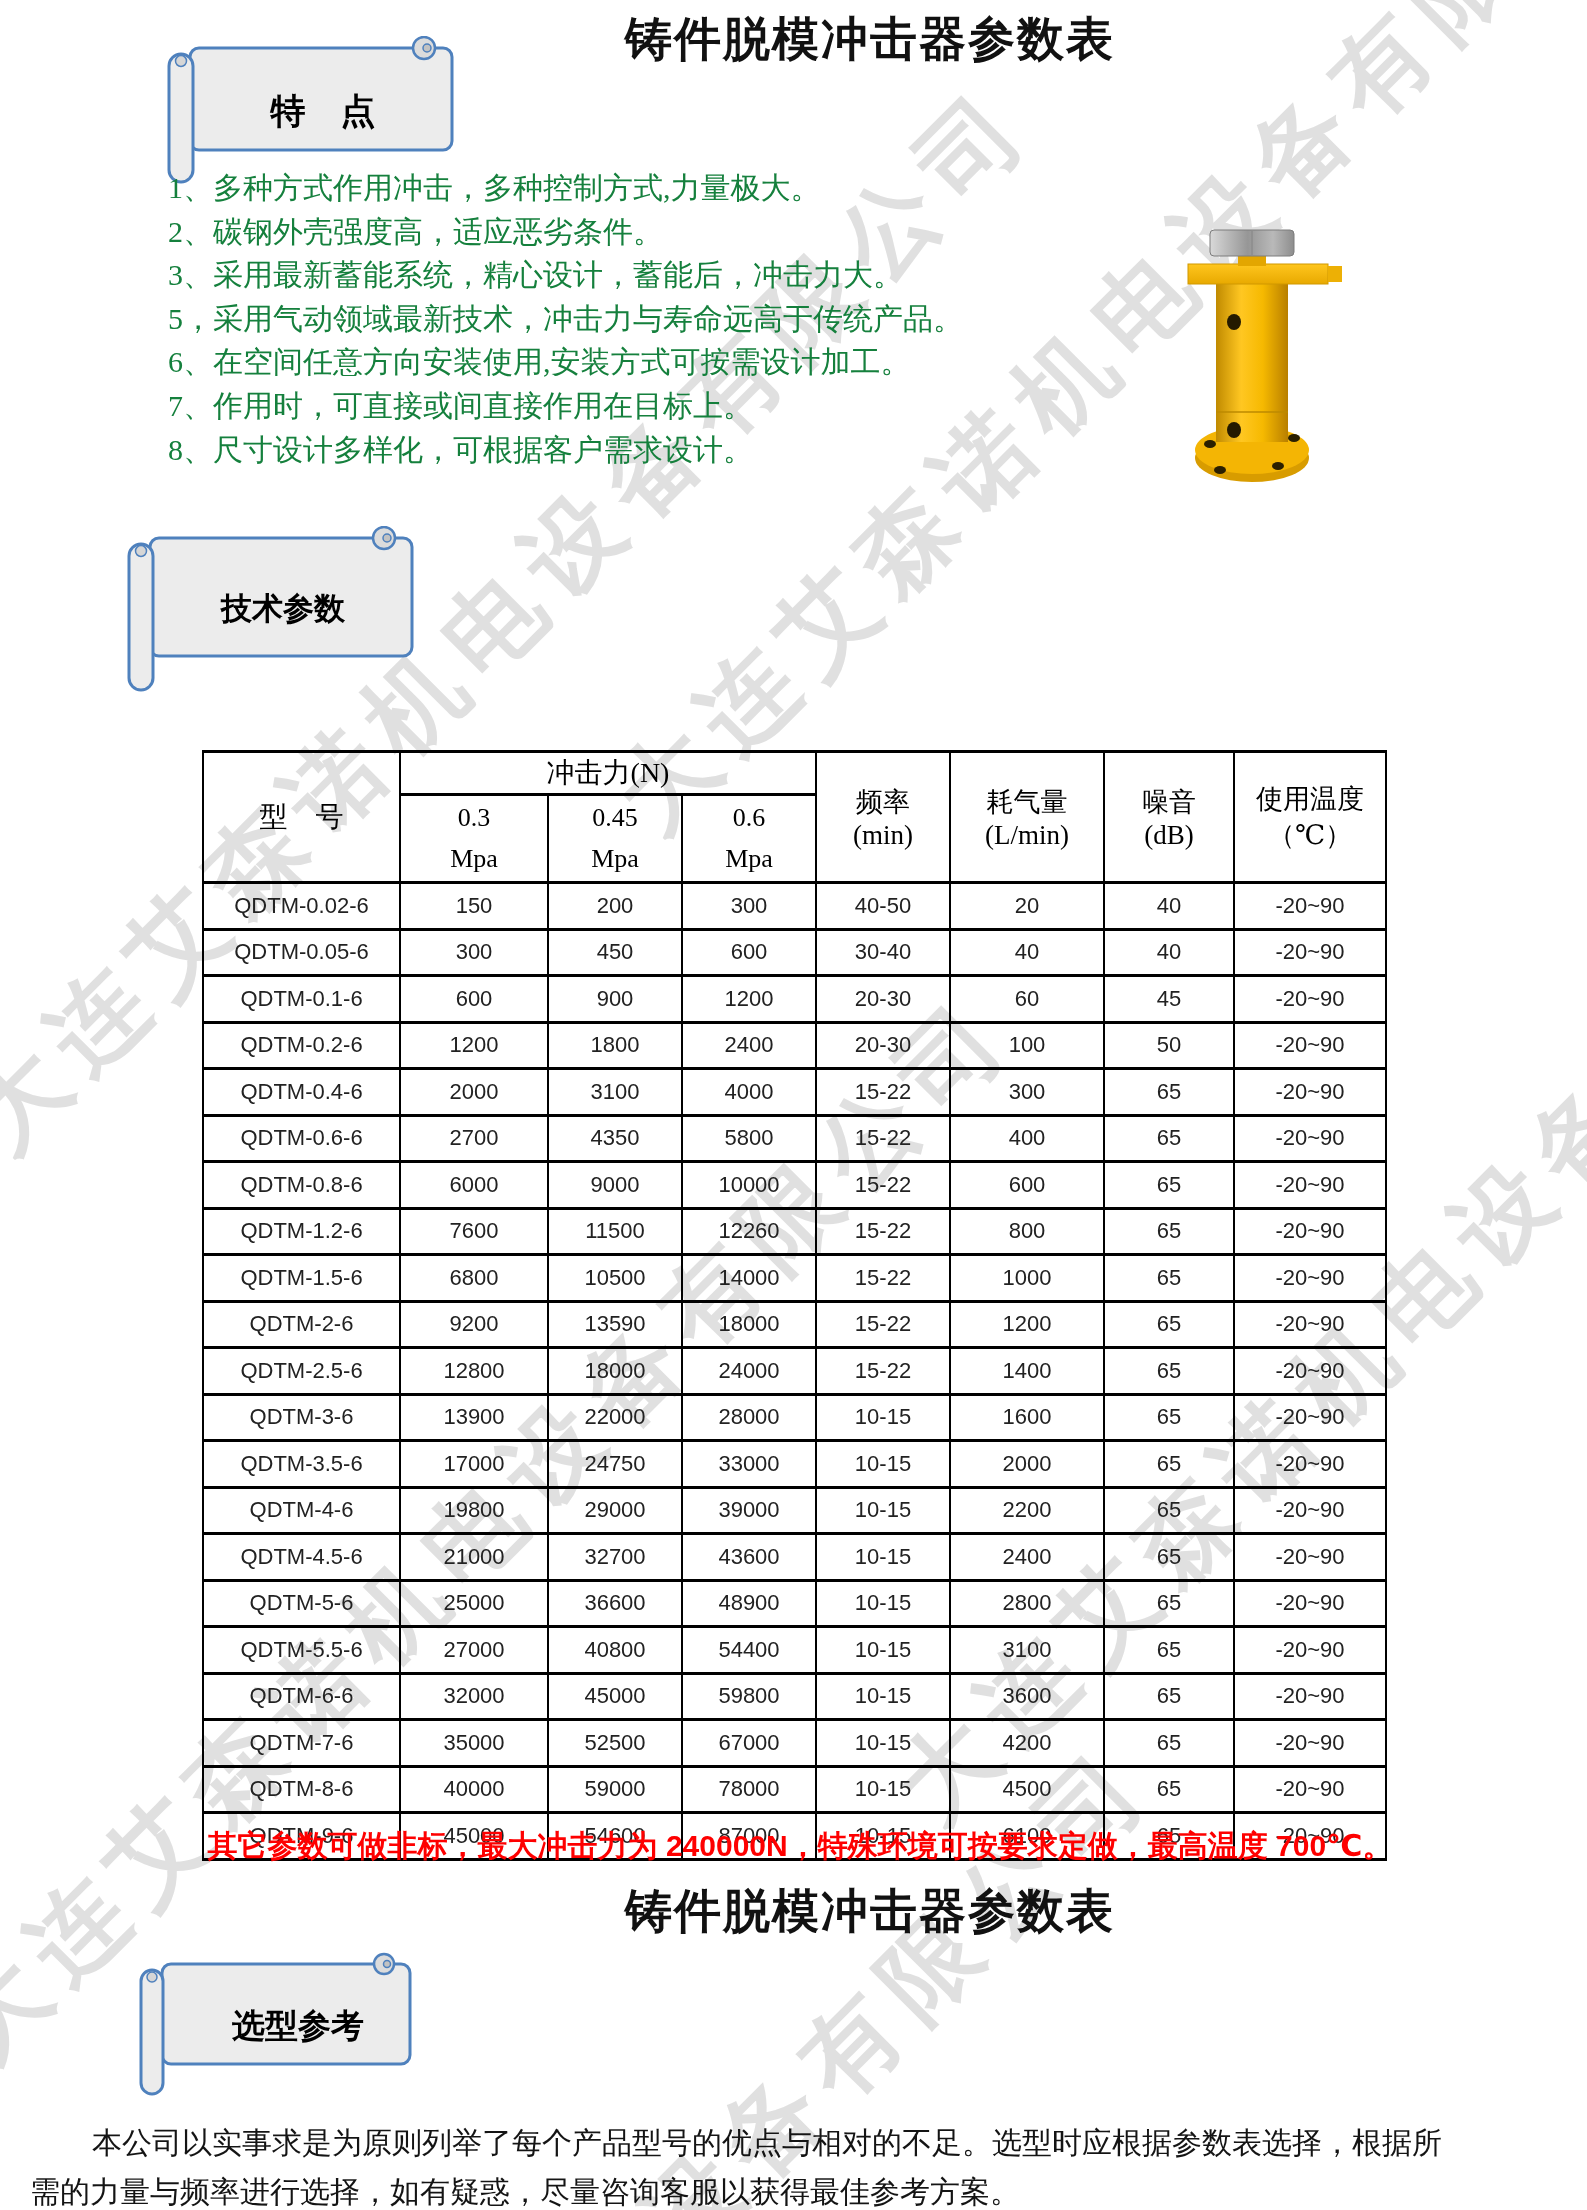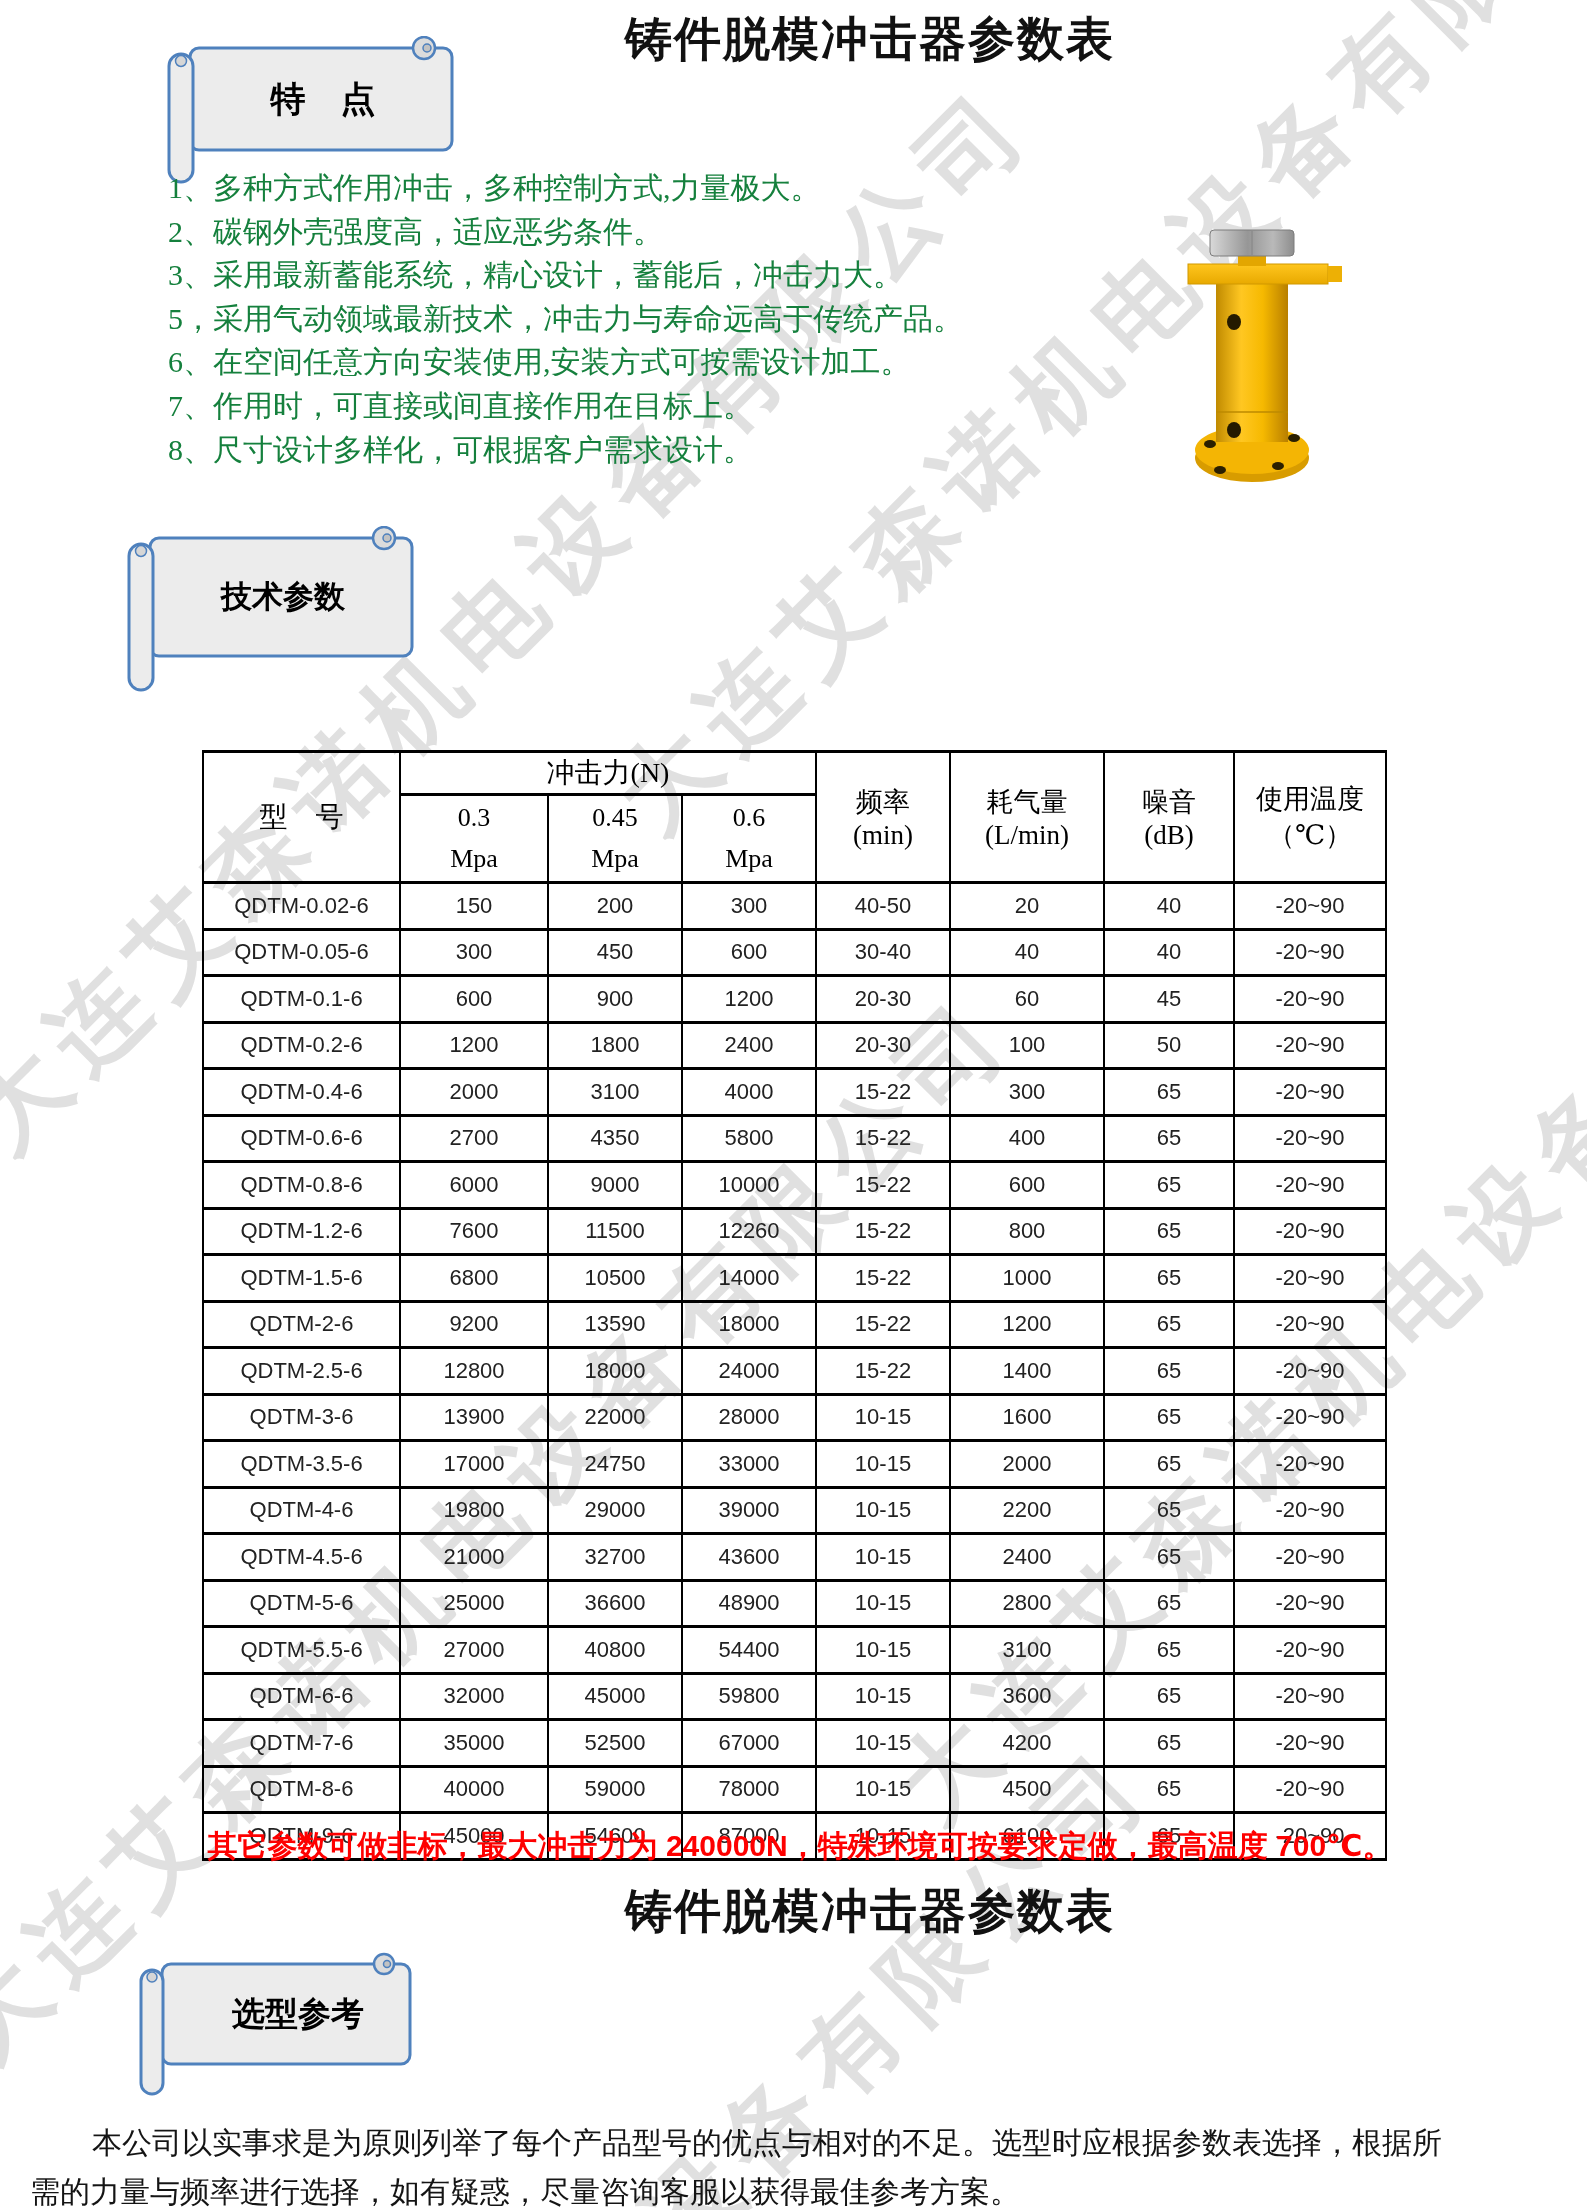--- a/index.html
+++ b/index.html
@@ -27,21 +27,21 @@
     position:absolute;left:0;width:1740px;text-align:center;
     font-size:47px;font-weight:bold;color:#111;letter-spacing:2px;
   }
   #title1{top:8px;}
   #title2{top:1880px;}
 
   
   .banner{position:absolute;}
   .banner-label{
     position:absolute;display:flex;align-items:center;justify-content:center;
-    font-weight:bold;color:#000;
+    font-weight:bold;color:#000;margin-top:12px;
   }
   #features-banner-label{left:192px;top:48px;width:262px;height:102px;font-size:35px;}
   #tech-banner-label{left:152px;top:538px;width:262px;height:118px;font-size:31px;}
   #selection-banner-label{left:162px;top:1964px;width:272px;height:100px;font-size:33px;}
 
   
   .features-list{
     position:absolute;left:168px;top:166px;width:1240px;
     font-size:30px;color:#15803d;
   }

